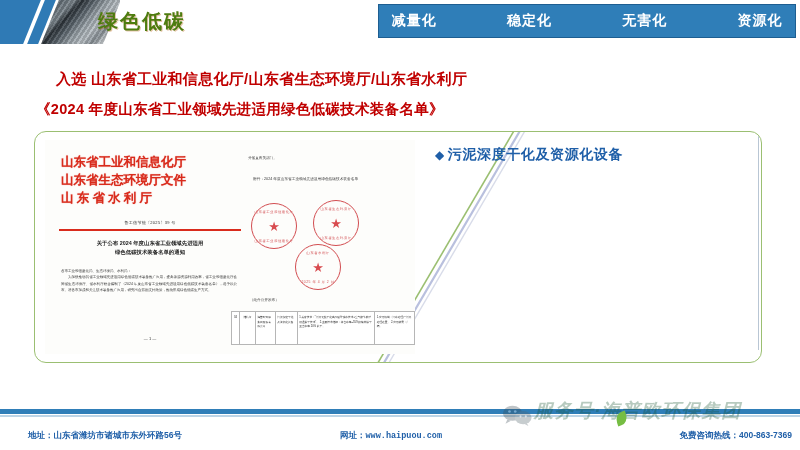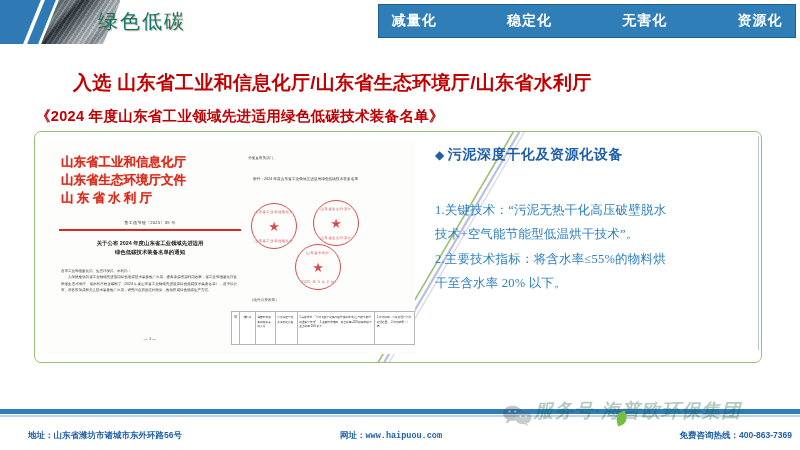--- a/index.html
+++ b/index.html
@@ -36,22 +36,22 @@
                       #59636b 42%, #9aa3a9 58%, #b8bfc4 72%,
                       #878f95 86%, #d9dde0 100%);
   }
   .logo-mark .bar-photo:after {
     content:""; position:absolute; left:0; top:0; right:0; bottom:0;
     background:
       repeating-linear-gradient(104deg, rgba(255,255,255,.10) 0 2px, rgba(0,0,0,.14) 2px 5px);
   }
   .brand-title {
     position:absolute; left:98px; top:8px;
-    font-size:20px; font-weight:normal;
-    color:#0f766e;
+    font-size:20px; font-weight:bold;
+    color:#4d7c0f;
     letter-spacing:2px;
     text-shadow:1px 1px 0 rgba(180,90,10,.35);
     white-space:nowrap;
     text-align:center;
   }
   .navbar {
     position:absolute; left:378px; top:4px; width:418px; height:34px;
     background:#2f7eb8;
     border:1px solid #1d5e91;
     display:flex; align-items:center; justify-content:space-around;gap:45px;
@@ -64,28 +64,28 @@
   }
 
   
   .title-block {
     position:absolute; left:0; top:70px; width:800px;
     text-align:left;
   }
   .title-line {
     color:#c00000; font-weight:bold; white-space:nowrap;
   }
-  .title-line-1 { font-size:19px; padding-left:73px; letter-spacing:.3px; }
+  .title-line-1 { font-size:15px; padding-left:56px; letter-spacing:.3px; }
   .title-line-2 { font-size:14.5px; padding-left:36px; margin-top:11px; letter-spacing:.3px; }
 
   
   .card {
     position:absolute; left:34px; top:131px; width:728px; height:232px;
     border:1.4px solid #9bbf72;
-    border-radius:7px;
+    border-radius:12px;
     background:#ffffff;
     overflow:hidden;
   }
   .card-inner-line {
     position:absolute; left:2px; top:2px; right:2px; bottom:2px;
     border-radius:7px;
     border:1px solid rgba(255,255,255,0);
     pointer-events:none;
   }
   
@@ -339,26 +339,20 @@
   </div>
 
   <div class="info">
     <div class="info-rule"></div>
 
     <div class="info-head">
       <span class="diamond">◆</span>
       <span>污泥深度干化及资源化设备</span>
     </div>
 
-    <div class="info-body">
-      <p>1.关键技术：“污泥无热干化高压破壁脱水</p>
-      <p>技术+空气能节能型低温烘干技术”。</p>
-      <p>2.主要技术指标：将含水率≤55%的物料烘</p>
-      <p>干至含水率 20% 以下。</p>
-    </div>
   </div>
 </div>
 
 <div class="footer-bars">
   <div class="footer-bar-main"></div>
   <div class="footer-bar-light"></div>
 </div>
 
 <div class="wm">
   <svg class="wm-chat" viewBox="0 0 34 24">

